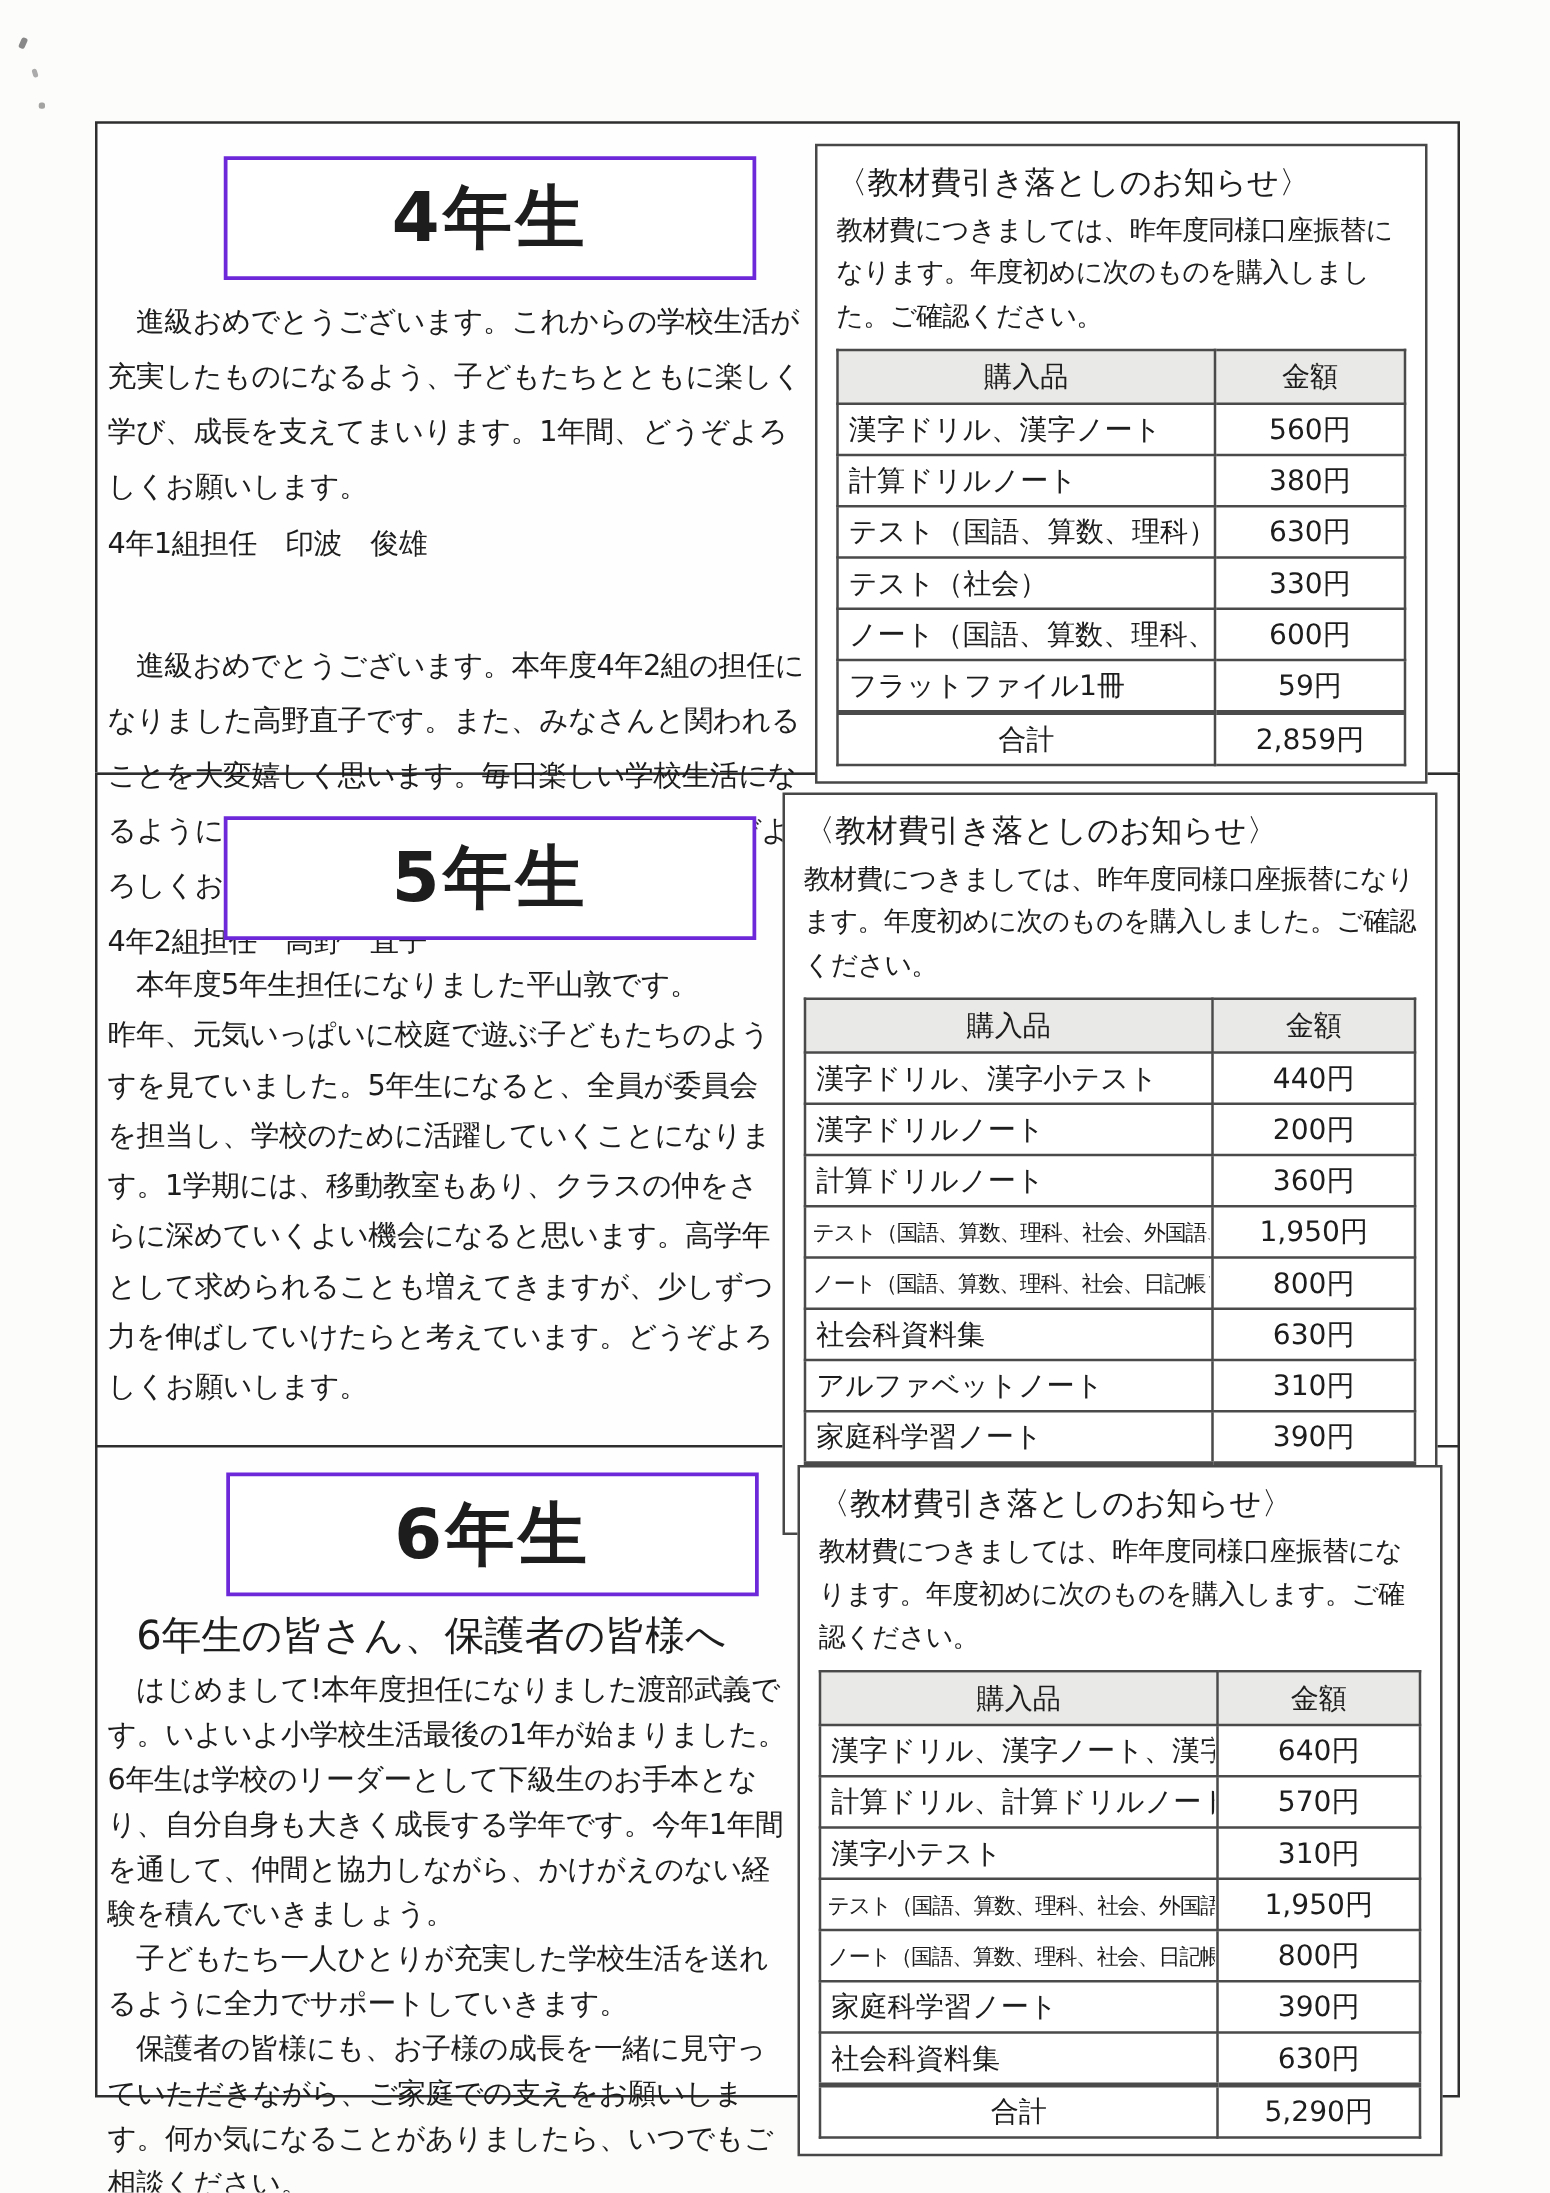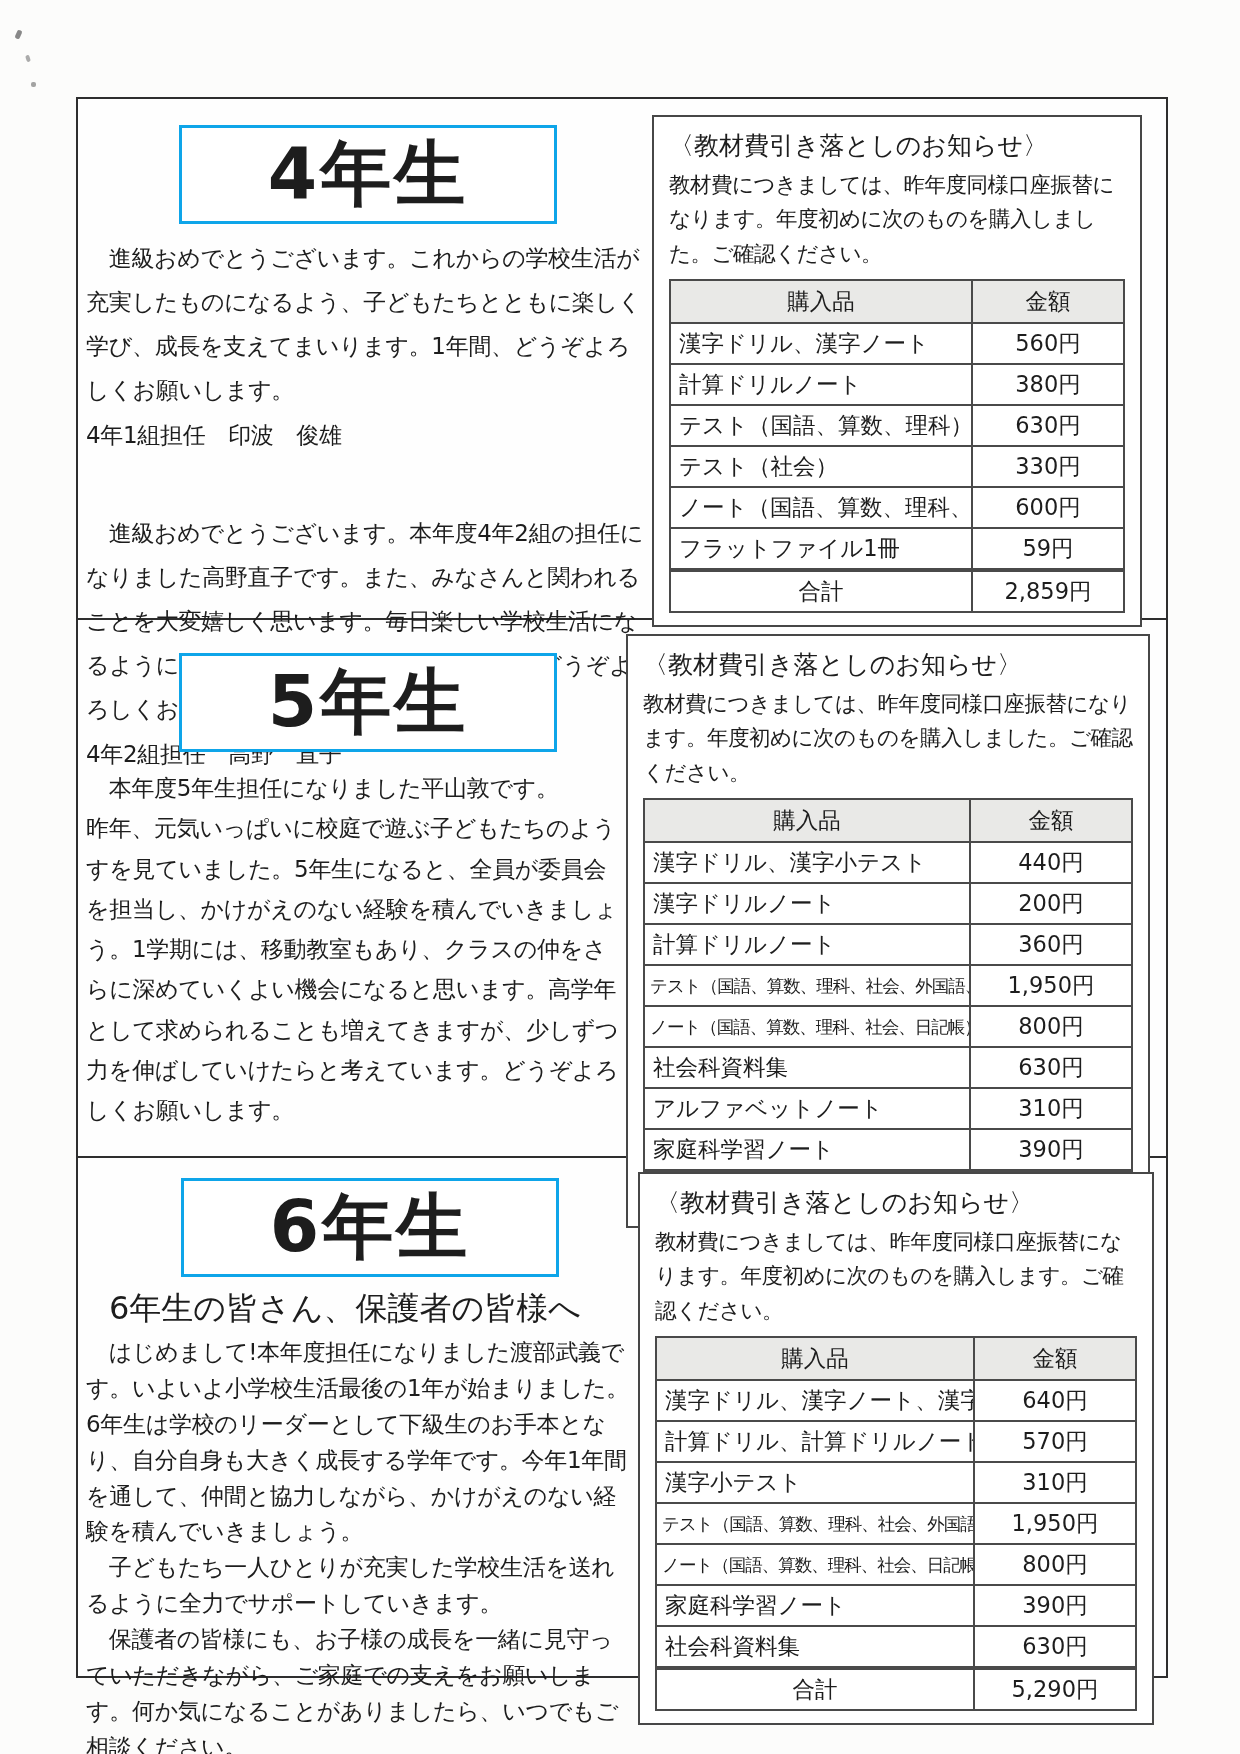--- a/index.html
+++ b/index.html
@@ -27,24 +27,24 @@
     background:#fefefe;
   }
   .grade-section:first-child { margin-top:0; }
   .sec-0 { height:523px; }
   .sec-1 { height:540px; }
   .sec-2 { height:522px; }
 
   .left-col { flex:1 1 auto; padding:0 6px 0 8px; min-width:0; }
 
   .title-box {
-    width:378px; height:99px;
-    border:3px solid #0ea5e9;
+    width:426px; height:99px;
+    border:3px solid #6d28d9;
     display:flex; align-items:center; justify-content:center;
-    font-size:71px; font-weight:bold; letter-spacing:3px;
+    font-size:55px; font-weight:bold; letter-spacing:3px;
     background:#fff;
   }
   .sec-0 .title-box { margin:26px 0 0 93px; }
   .sec-1 .title-box { margin:33px 0 0 93px; }
   .sec-2 .title-box { margin:20px 12px 0 95px; }
 
   .subheading { text-align:center; font-size:32px; margin:10px 28px 0 0; }
   .subheading:empty { display:none; }
 
   .paragraphs { font-size:23px; letter-spacing:-0.3px; }
@@ -77,21 +77,21 @@
     font-size:22.5px;
     padding:4px 8px;
     overflow:hidden; white-space:nowrap;
   }
   .supplies thead th {
     background:#e9e9e7; font-weight:normal; 
     padding:5px 8px;
   }
   .supplies .col-price { width:152px; }
   .sec-1 .supplies .col-price, .sec-2 .supplies .col-price { width:162px; }
-  .supplies td:first-child { text-align:left; }
+  .supplies td:first-child { text-align:left;border-radius:17px; }
   .supplies td:last-child  { text-align:center; }
   .supplies td.condensed   { font-size:17.5px; letter-spacing:-1px; padding-left:5px; }
   .supplies tfoot td { border-top:4px solid #4a4a4a; }
   .supplies tfoot td:first-child { text-align:center; }
 </style>
 </head>
 <body>
 
 <span class="speck a"></span>
 <span class="speck b"></span>
@@ -163,21 +163,21 @@
   </section>
 
   <section class="grade-section sec-1">
     <div class="left-col">
       <div class="title-box">
         <span>5年生</span>
       </div>
 
       <div class="paragraphs">
           <p>　本年度5年生担任になりました平山敦です。</p>
-          <p>昨年、元気いっぱいに校庭で遊ぶ子どもたちのようすを見ていました。5年生になると、全員が委員会を担当し、かけがえのない経験を積んでいきましょう。1学期には、移動教室もあり、クラスの仲をさらに深めていくよい機会になると思います。高学年として求められることも増えてきますが、少しずつ力を伸ばしていけたらと考えています。どうぞよろしくお願いします。</p>
+          <p>昨年、元気いっぱいに校庭で遊ぶ子どもたちのようすを見ていました。5年生になると、全員が委員会を担当し、学校のために活躍していくことになります。1学期には、移動教室もあり、クラスの仲をさらに深めていくよい機会になると思います。高学年として求められることも増えてきますが、少しずつ力を伸ばしていけたらと考えています。どうぞよろしくお願いします。</p>
         </div>
     </div>
     <aside class="notice-box">
       <div class="notice-title">〈教材費引き落としのお知らせ〉</div>
       <div class="notice-body">教材費につきましては、昨年度同様口座振替になります。年度初めに次のものを購入しました。ご確認ください。</div>
       <table class="supplies">
         <colgroup>
             <col>
             <col class="col-price">
           </colgroup>

